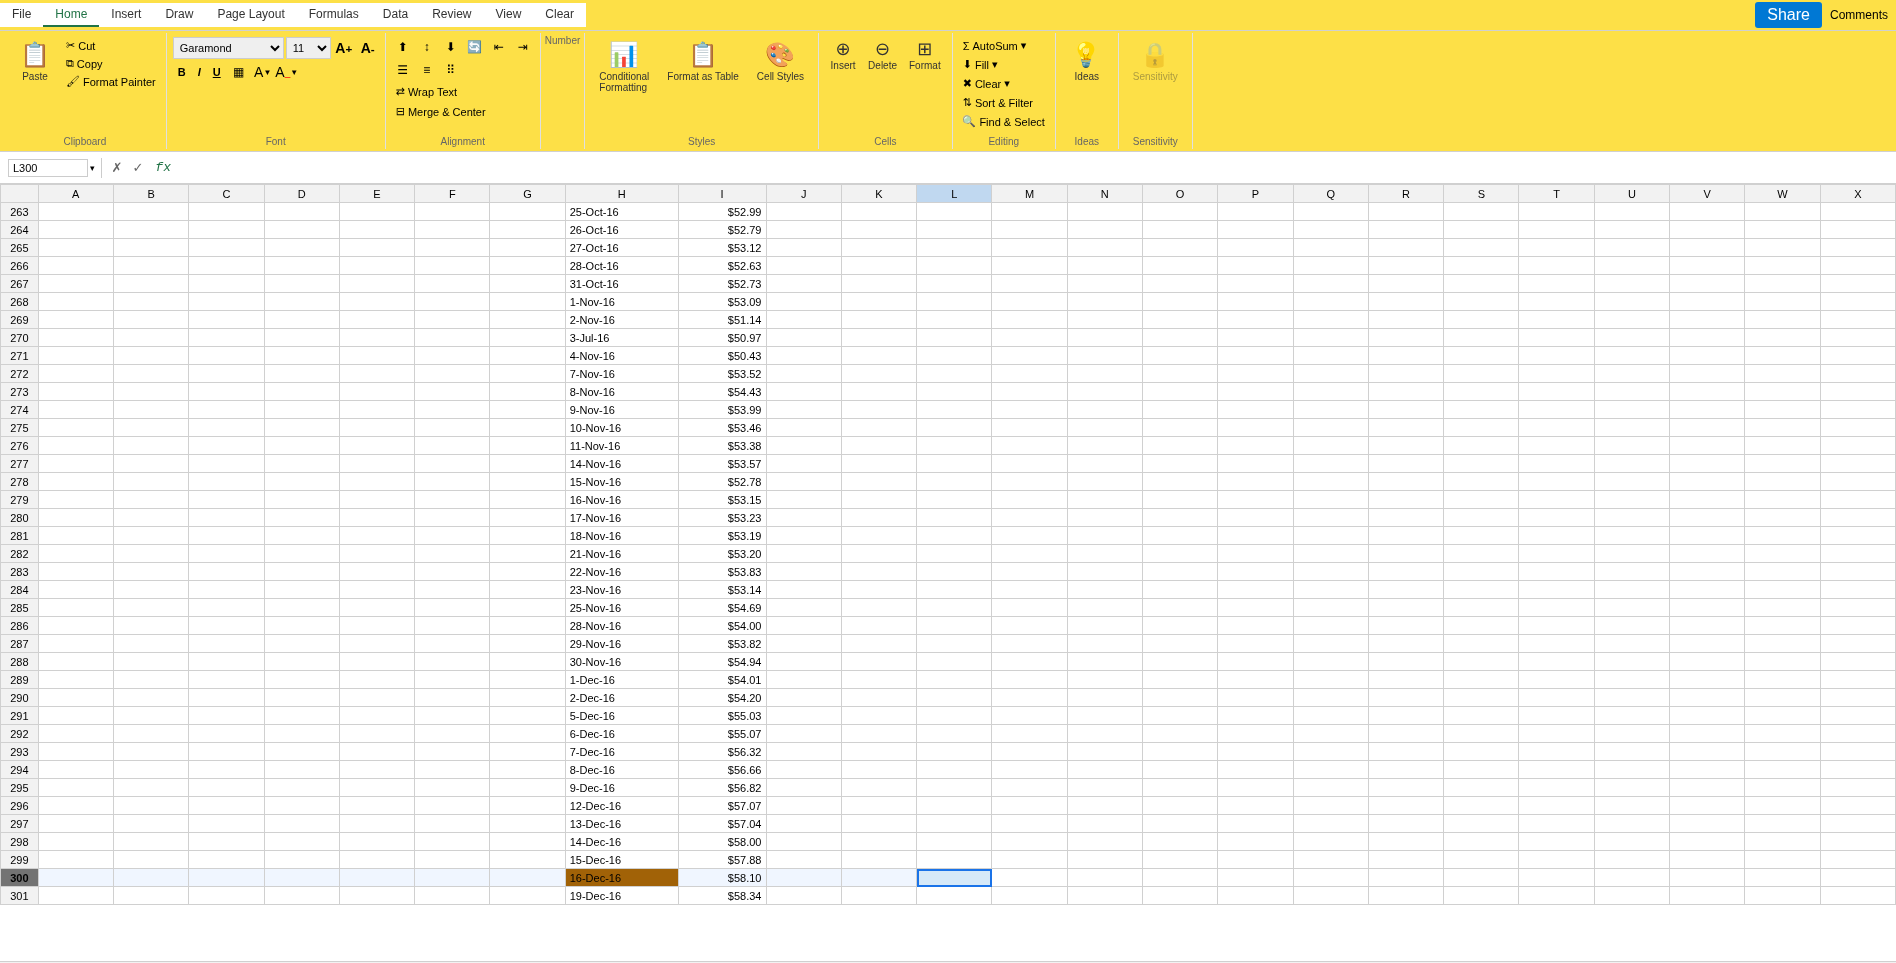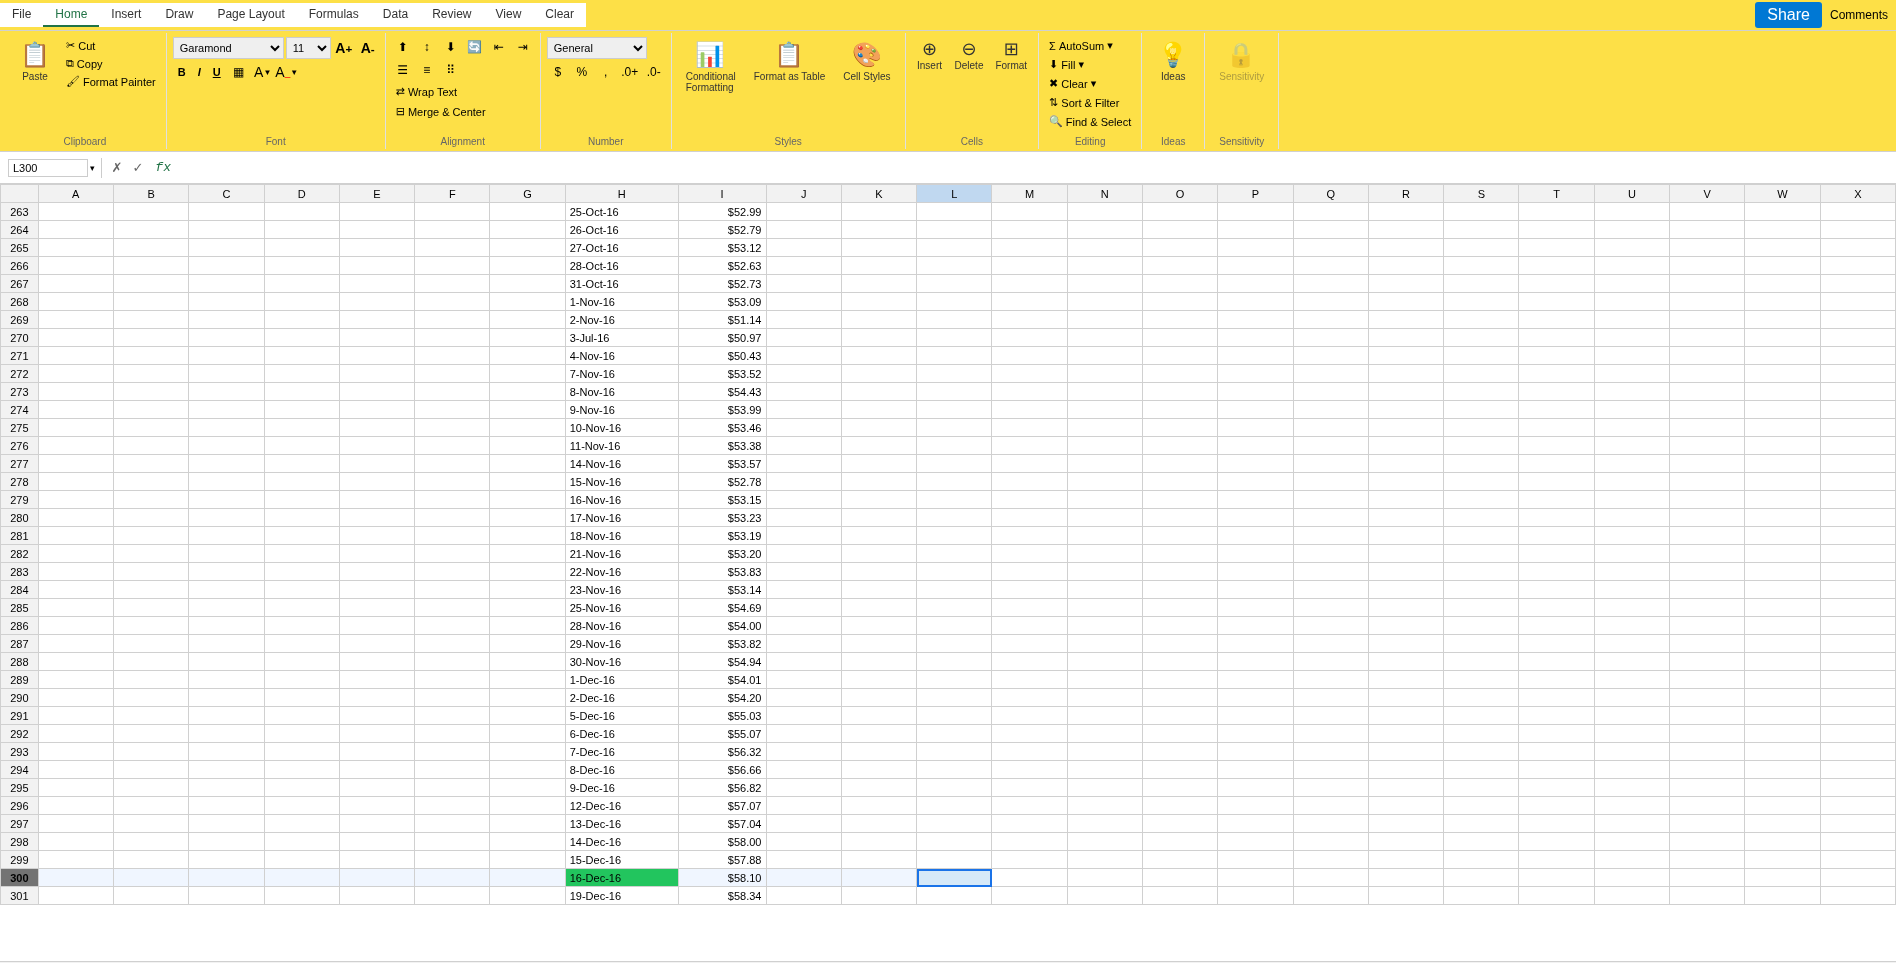--- a/index.html
+++ b/index.html
@@ -166,32 +166,20 @@
           <div class="ribbon-btn-small">
             <span>⊟</span>
             <span>Merge &amp; Center</span>
           </div>
         </div>
       </div>
       <div class="ribbon-group-label">Alignment</div>
     </div>
 
     <div class="ribbon-group">
-      <div class="ribbon-group-content" style="flex-direction:column; gap:3px;">
-        <select class="number-format-select">
-          <option>General</option>
-        </select>
-        <div style="display:flex; gap:2px; align-items:center;">
-          <div class="align-btn">$</div>
-          <div class="align-btn">%</div>
-          <div class="align-btn">,</div>
-          <div class="align-btn">.0+</div>
-          <div class="align-btn">.0-</div>
-        </div>
-      </div>
       <div class="ribbon-group-label">Number</div>
     </div>
 
     <div class="ribbon-group">
       <div class="ribbon-group-content">
         <div class="ribbon-btn-xl">
           <span class="icon">📊</span>
           <span class="label">Conditional<br>Formatting</span>
         </div>
         <div class="ribbon-btn-xl">
@@ -1325,21 +1313,21 @@
             </tr>
             <tr>
               <th class="row-header" style="background: #737373; font-weight: bold;">300</th>
               <td style="background: rgb(240, 246, 255);"></td>
               <td style="background: rgb(240, 246, 255);"></td>
               <td style="background: rgb(240, 246, 255);"></td>
               <td style="background: rgb(240, 246, 255);"></td>
               <td style="background: rgb(240, 246, 255);"></td>
               <td style="background: rgb(240, 246, 255);"></td>
               <td style="background: rgb(240, 246, 255);"></td>
-              <td class="col-h" style="background: #22c55e;">16-Dec-16</td>
+              <td class="col-h" style="background: #a16207;">16-Dec-16</td>
               <td class="col-i" style="background: rgb(240, 246, 255);">$58.10</td>
               <td style="background: rgb(240, 246, 255);"></td>
               <td style="background: rgb(240, 246, 255);"></td>
               <td style="background: rgb(214, 233, 248); outline: rgb(26, 115, 232) solid 2px; outline-offset: -2px;"></td>
               <td></td>
               <td></td>
               <td></td>
               <td></td>
               <td></td>
               <td></td>

